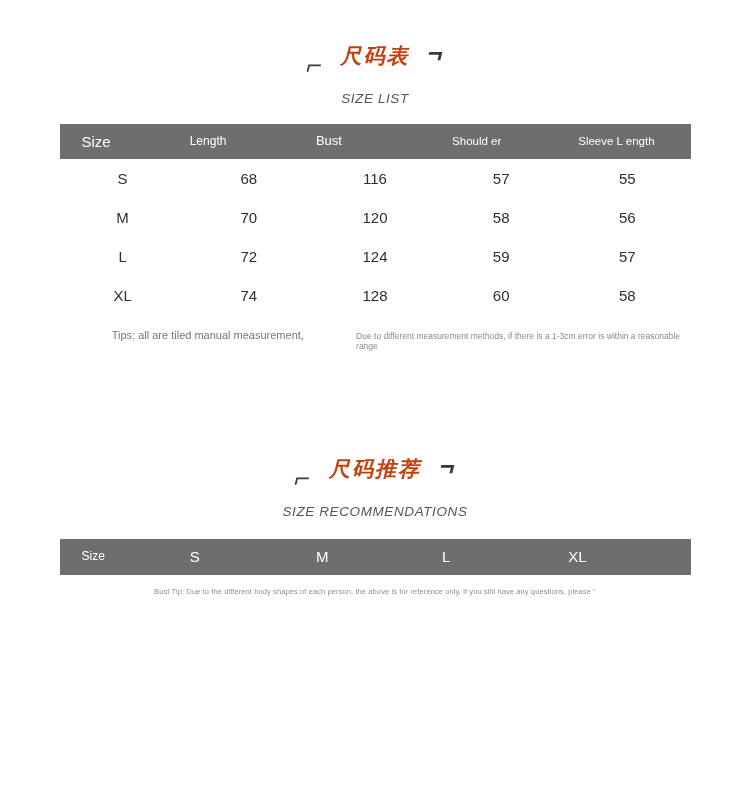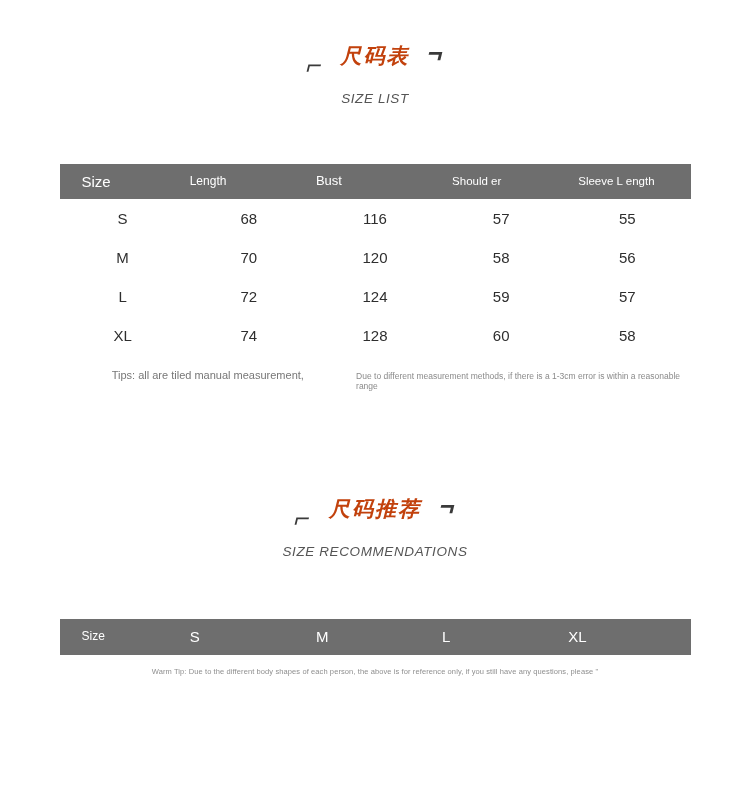--- a/index.html
+++ b/index.html
@@ -65,21 +65,20 @@
 
   
   .table-block {
     margin: 0 auto;
     width: 631px;
   }
   table {
     width: 100%;
     border-collapse: collapse;
     table-layout: fixed;
-    margin-top: 40px;
   }
   thead tr {
     background: #6e6e6e;
   }
   thead th {
     color: #ffffff;
     font-weight: normal;
     font-size: 12px;
     padding: 9px 4px;
     text-align: left;
@@ -267,15 +266,15 @@
           <th class="hdr-val">M</th>
           <th class="hdr-val">L</th>
           <th class="hdr-val">XL</th>
         </tr>
       </thead>
       <tbody>
       </tbody>
     </table>
   </div>
 
-  <div class="warm-tip">Warm Tip: Due to the different body shapes of each person, the above is for reference only, if you still have any questions, please "</div>
+  <div class="warm-tip">Bust Tip: Due to the different body shapes of each person, the above is for reference only, if you still have any questions, please "</div>
 
 </div>
 
 </body></html>

